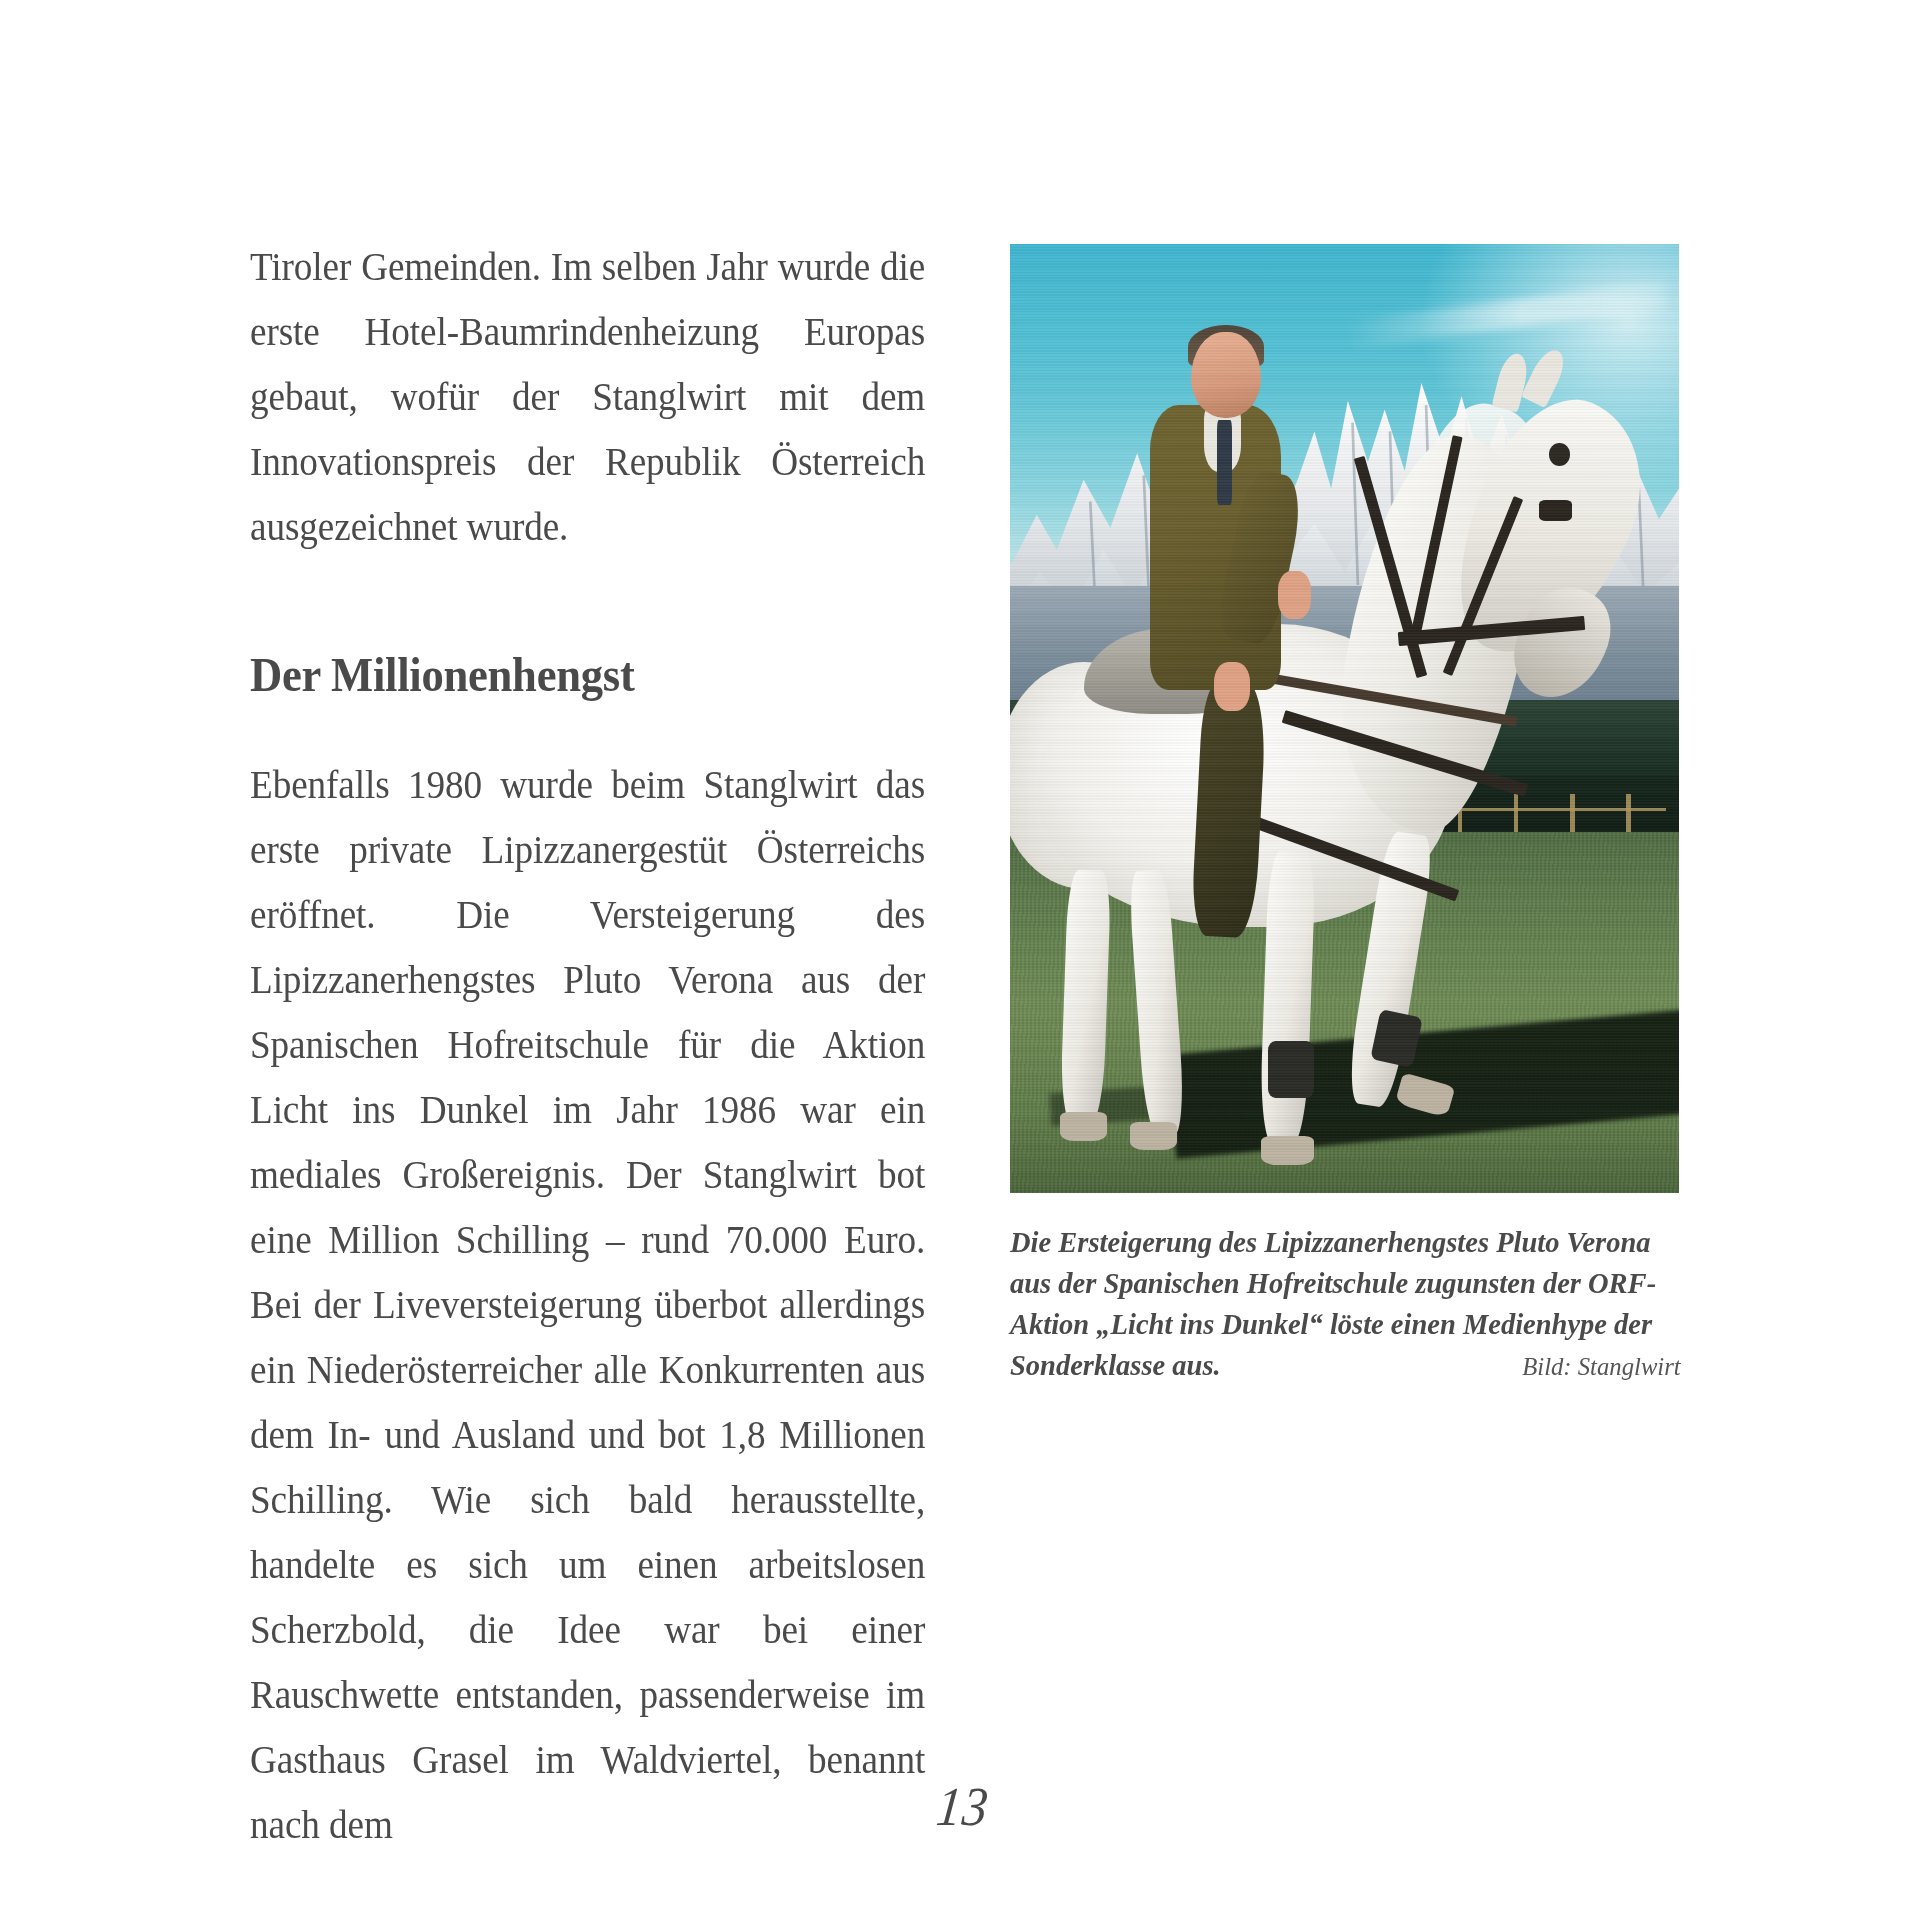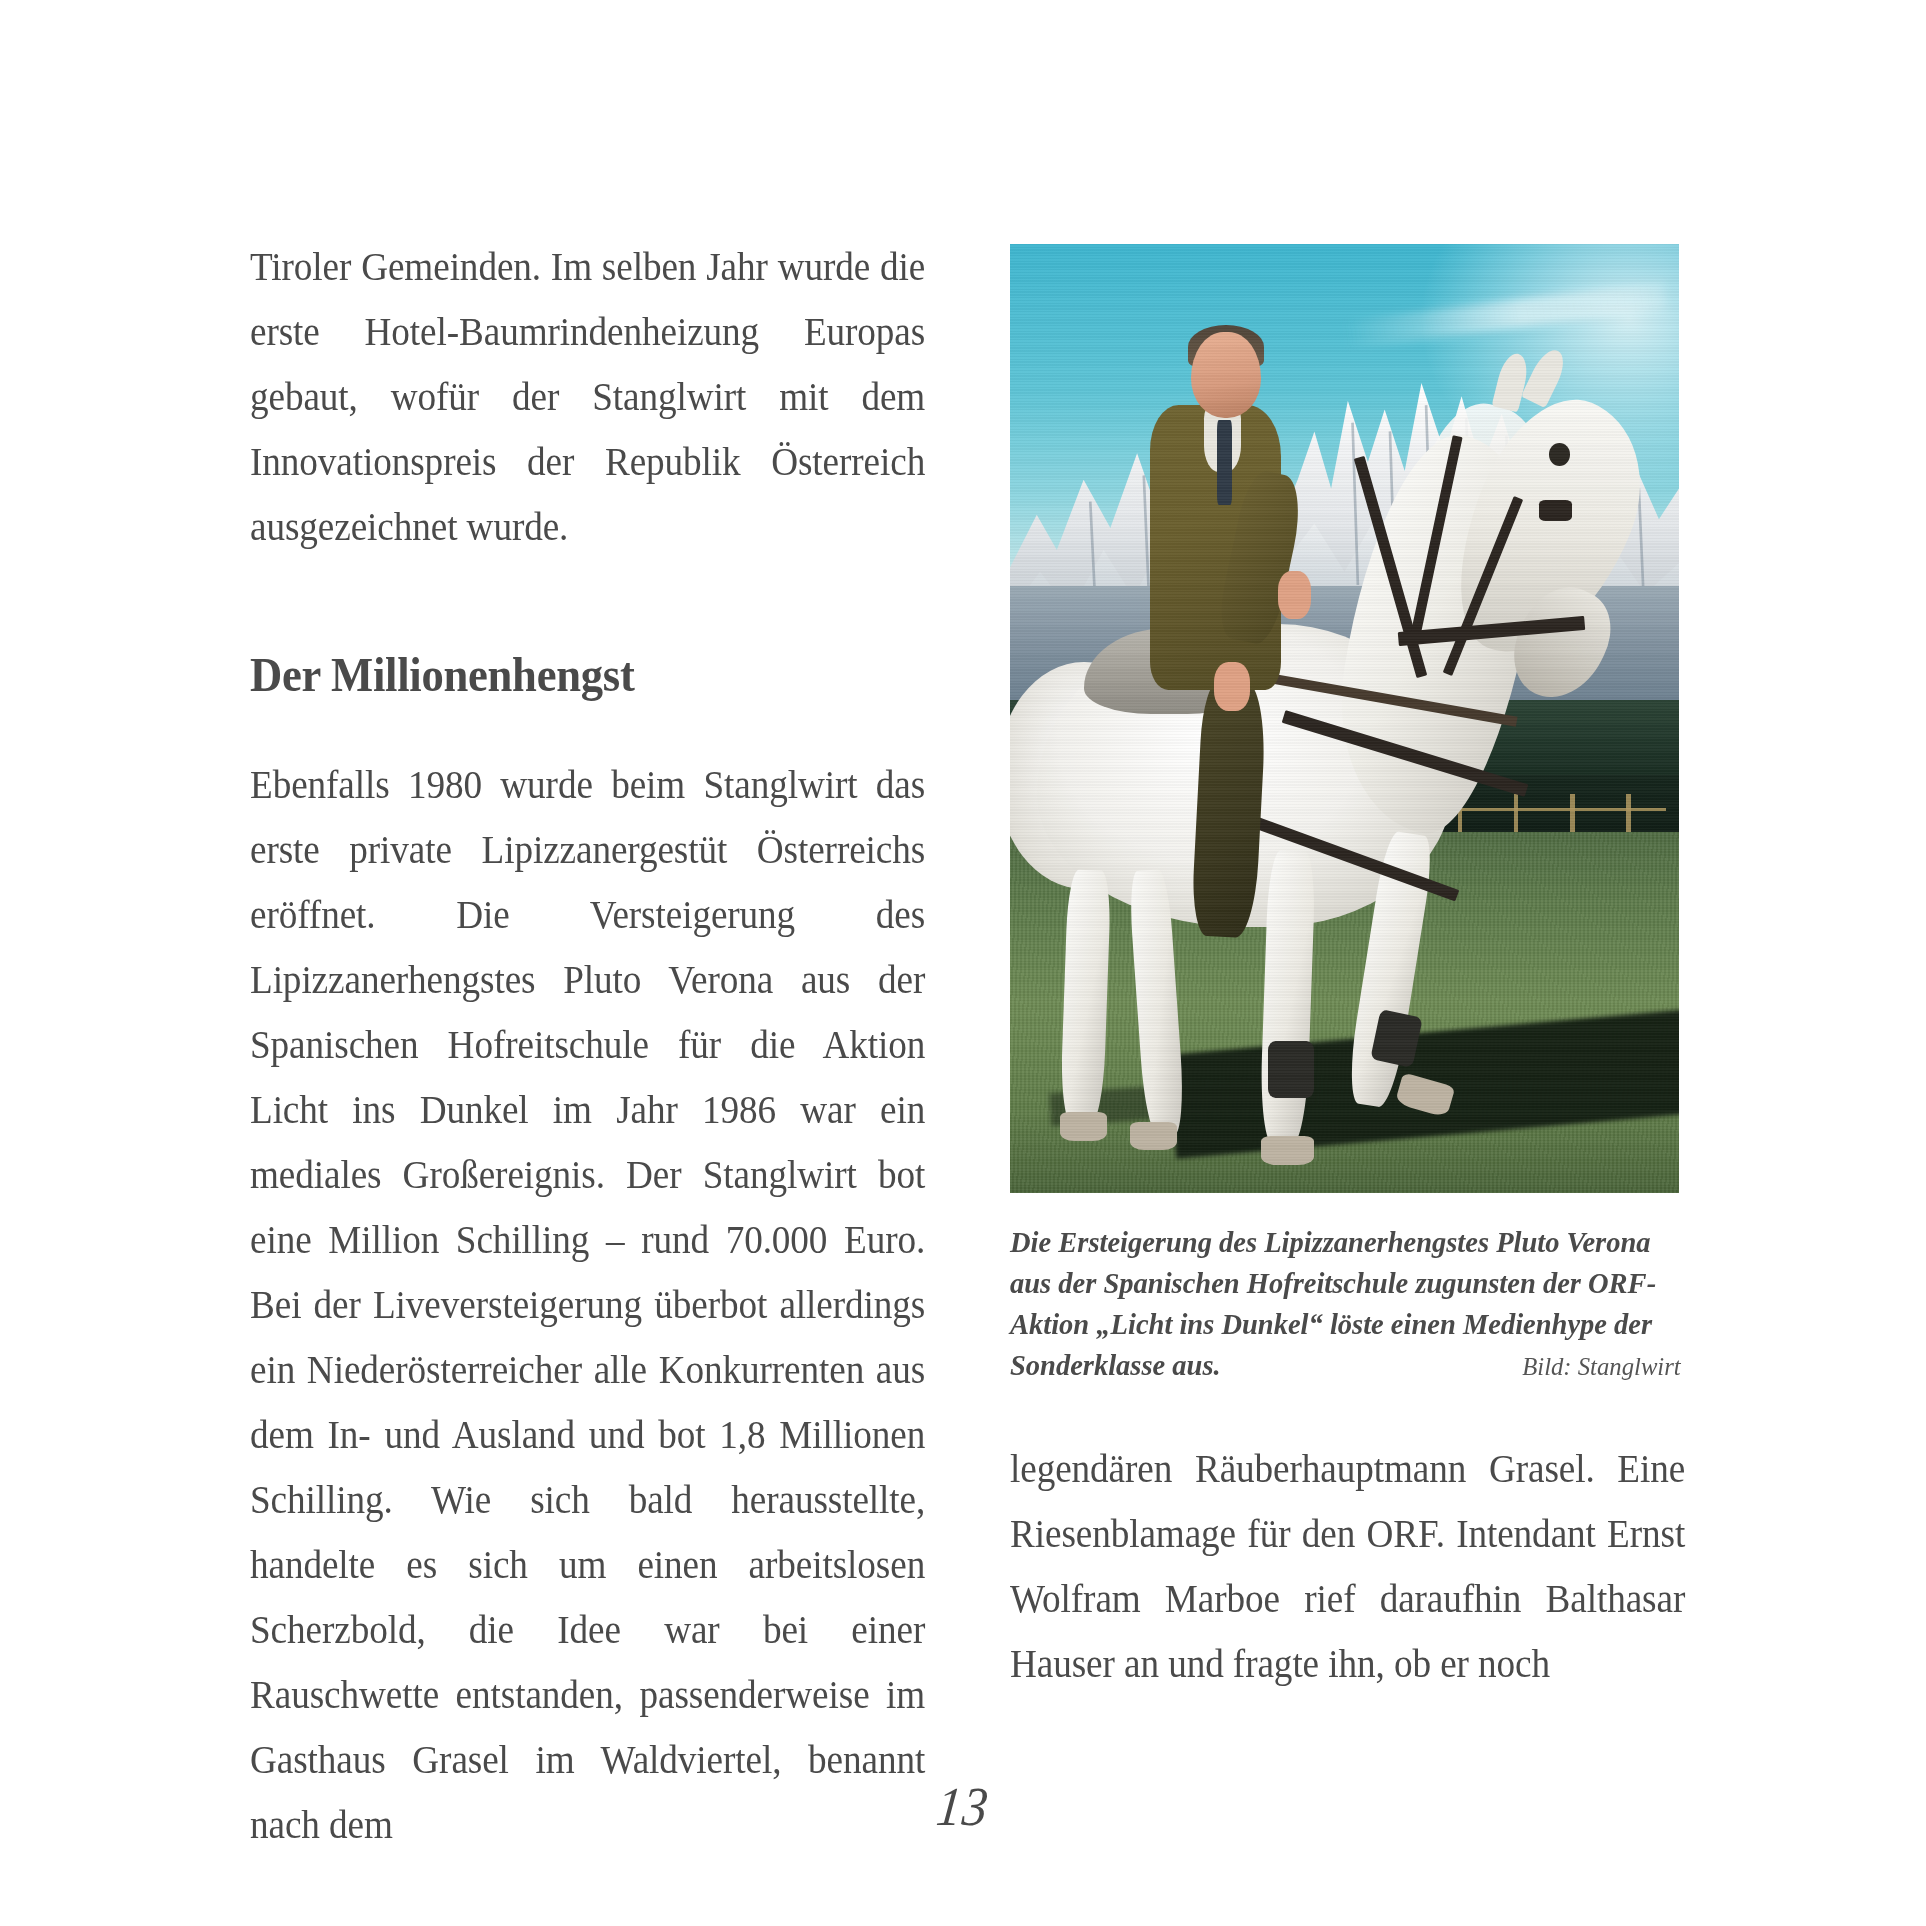--- a/index.html
+++ b/index.html
@@ -441,20 +441,17 @@
   <div class="caption">
     <div class="caption-text">Die Ersteigerung des Lipizzanerhengstes Pluto Verona</div>
     <div class="caption-text">aus der Spanischen Hofreitschule zugunsten der ORF-</div>
     <div class="caption-text">Aktion „Licht ins Dunkel“ löste einen Medienhype der</div>
     <div class="caption-lastline">
       <span class="caption-text" style="transform:none;width:auto;">Sonderklasse aus.</span>
       <span class="caption-credit">Bild: Stanglwirt</span>
     </div>
   </div>
 
-  <div class="col-right">
-    <p class="para">legendären Räuberhauptmann Grasel. Eine Riesenblamage für den ORF. Intendant Ernst Wolfram Marboe rief daraufhin Balthasar Hauser an und fragte ihn, ob er noch</p>
-  </div>
 
   <div class="folio">13</div>
 
 </div>
 
 
 </body></html>

